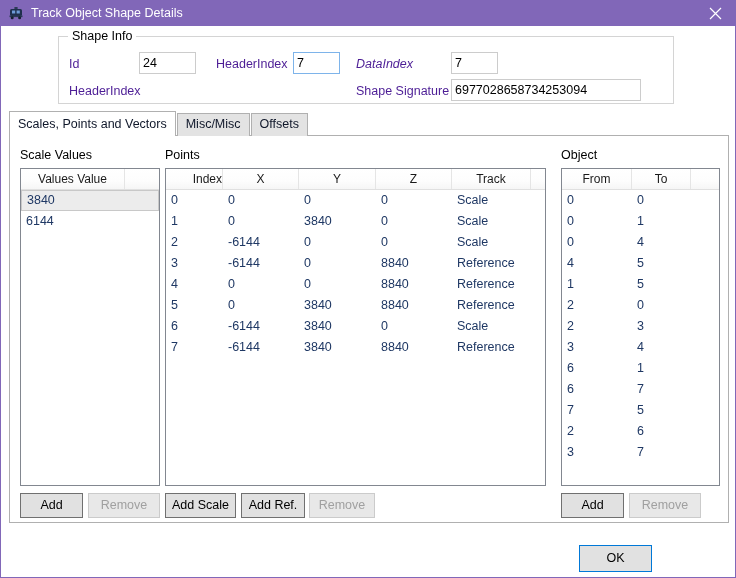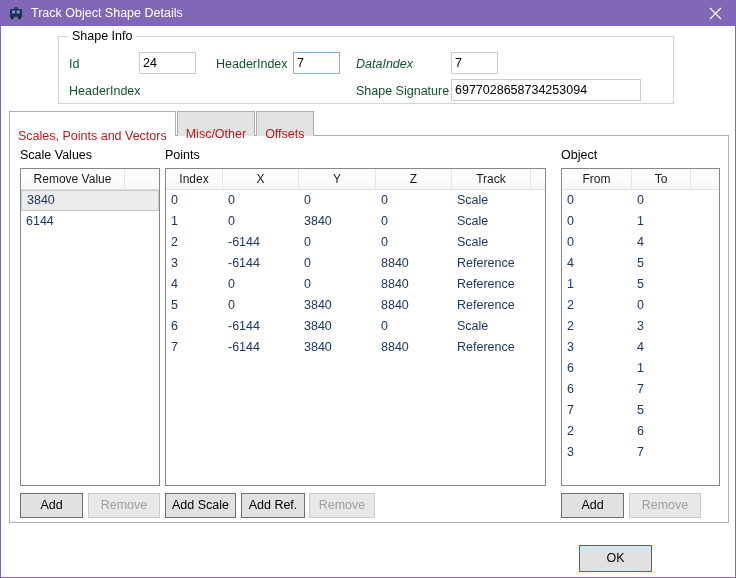--- a/index.html
+++ b/index.html
@@ -73,21 +73,21 @@
     color: #000;
     white-space: nowrap;
   }
   #shape-info {
     left: 22px; top: 36px;
     width: 616px; height: 68px; margin-left: 35px;
   }
   .fieldlabel {
     position: absolute;
     font-size: 12.5px;
-    color: #14532d;
+    color: #4c1d95;
     white-space: nowrap;
   }
   .textbox {
     position: absolute;
     box-sizing: border-box;
     border: 1px solid #cccccc;
     background: #ffffff;
     font-family: "Liberation Sans", sans-serif;
     font-size: 12.5px;
     color: #000;
@@ -104,26 +104,26 @@
     left: 8px; top: 112px;
     width: 720px; height: 24px;
     display: flex;
     align-items: flex-end;
     z-index: 3;
   }
   .tab {
     box-sizing: border-box;
     height: 23px;
     line-height: 21px;
-    padding: 12px 8px;
+    padding: 0 8px;
     font-size: 12.5px;
     border: 1px solid #b0b0b0;
     border-bottom: none;
     background: #e3e3e3;
-    color: #b91c1c;
+    color: #0f172a;
     margin-right: 1px;
     white-space: nowrap;
     cursor: default;
   }
   .tab.selected {
     background: #ffffff;
     height: 25px;
     line-height: 24px;
     border-color: #b0b0b0;
     position: relative;
@@ -258,48 +258,48 @@
     <input class="textbox" id="dataindex-field" style="left: 392px; top: 15px; width: 47px;" value="7">
 
     <div class="fieldlabel" style="left:10px; top:47px;">HeaderIndex</div>
 
     <div class="fieldlabel" style="left:297px; top:47px;">Shape Signature</div>
     <input class="textbox" id="signature-field" style="left: 392px; top: 42px; width: 190px;" value="6977028658734253094">
   </div>
 
   <div id="tabstrip">
     <div class="tab selected">Scales, Points and Vectors</div>
-    <div class="tab">Misc/Other</div>
+    <div class="tab">Misc/Misc</div>
     <div class="tab">Offsets</div>
   </div>
 
   <div id="tabpage">
 
     <div class="sectionlabel" style="left:10px; top:12px;">Scale Values</div>
     <div class="listview" id="scale-list" style="left:10px; top:32px; width:140px; height:318px;">
       <div class="lv-header">
-        <div class="hcell" style="width:104px;">Remove Value</div>
+        <div class="hcell" style="width:104px;">Values Value</div>
         <div class="hcell" style="width:34px;"></div>
       </div>
       <div class="lv-body">
         <div class="lv-row selected">
           <div class="cell" style="width:136px;">3840</div>
         </div>
         <div class="lv-row">
           <div class="cell" style="width:138px;">6144</div>
         </div>
       </div>
     </div>
     <div class="btn" style="left:10px; top:357px; width:63px;">Add</div>
     <div class="btn disabled" style="left:78px; top:357px; width:72px;">Remove</div>
 
     <div class="sectionlabel" style="left:155px; top:12px;">Points</div>
     <div class="listview" id="points-list" style="left:155px; top:32px; width:381px; height:318px;">
       <div class="lv-header">
-        <div class="hcell" style="width:57px;">Index</div>
+        <div class="hcell" style="width:57px;text-align:right;">Index</div>
         <div class="hcell" style="width:76px;">X</div>
         <div class="hcell" style="width:77px;">Y</div>
         <div class="hcell" style="width:76px;">Z</div>
         <div class="hcell" style="width:79px;">Track</div>
         <div class="hcell" style="width:14px;"></div>
       </div>
       <div class="lv-body" id="points-body">
           <div class="lv-row">
             <div class="cell" style="width: 57px;">0</div>
             <div class="cell" style="width: 76px;">0</div>

